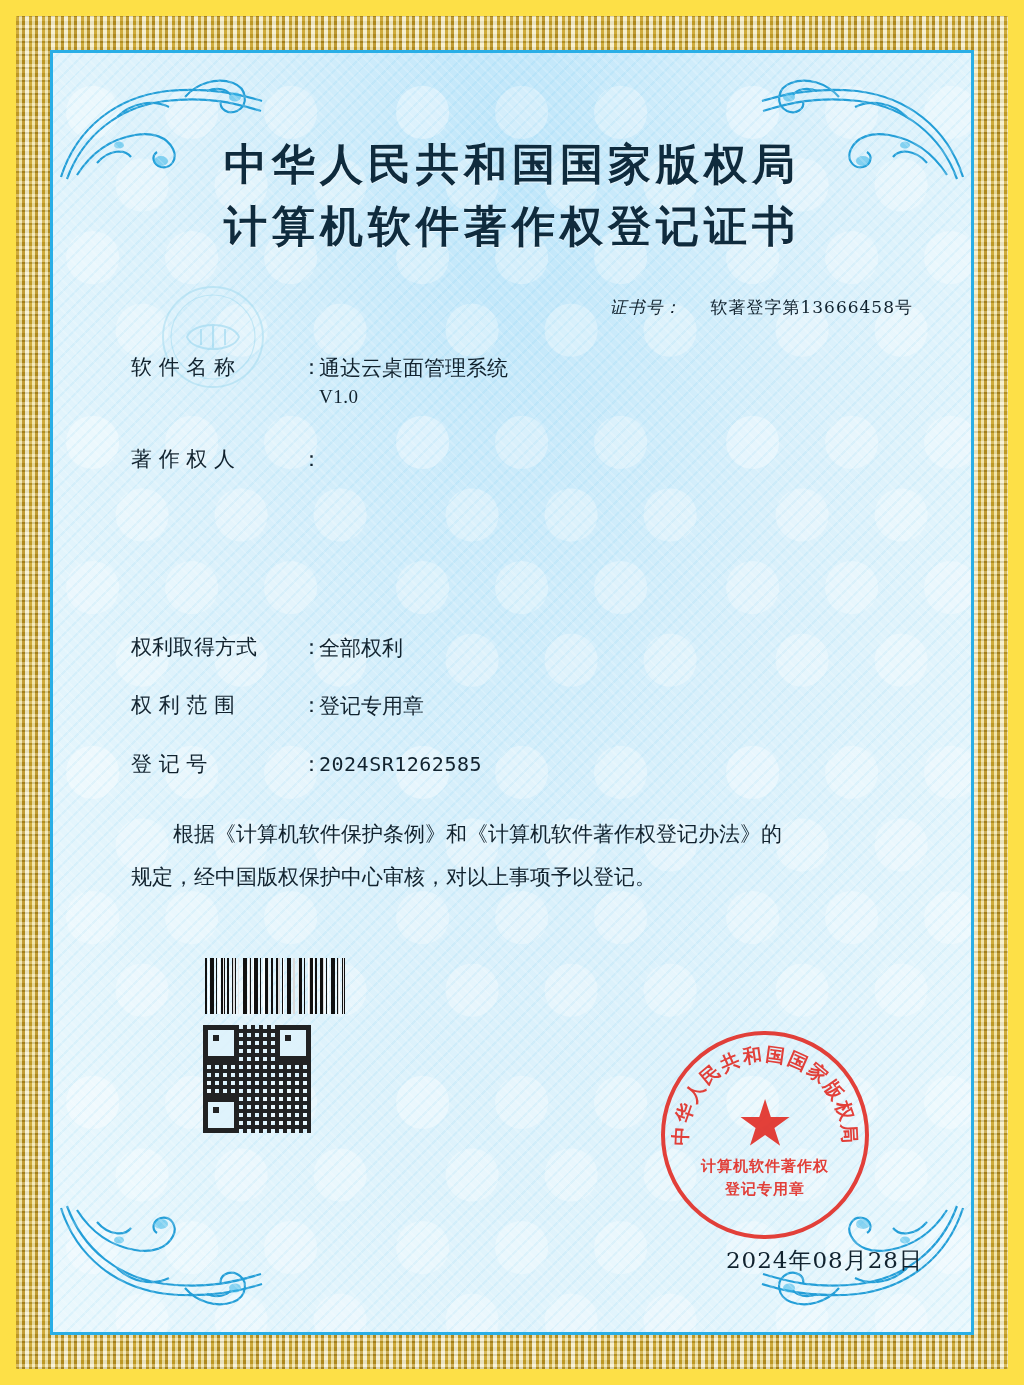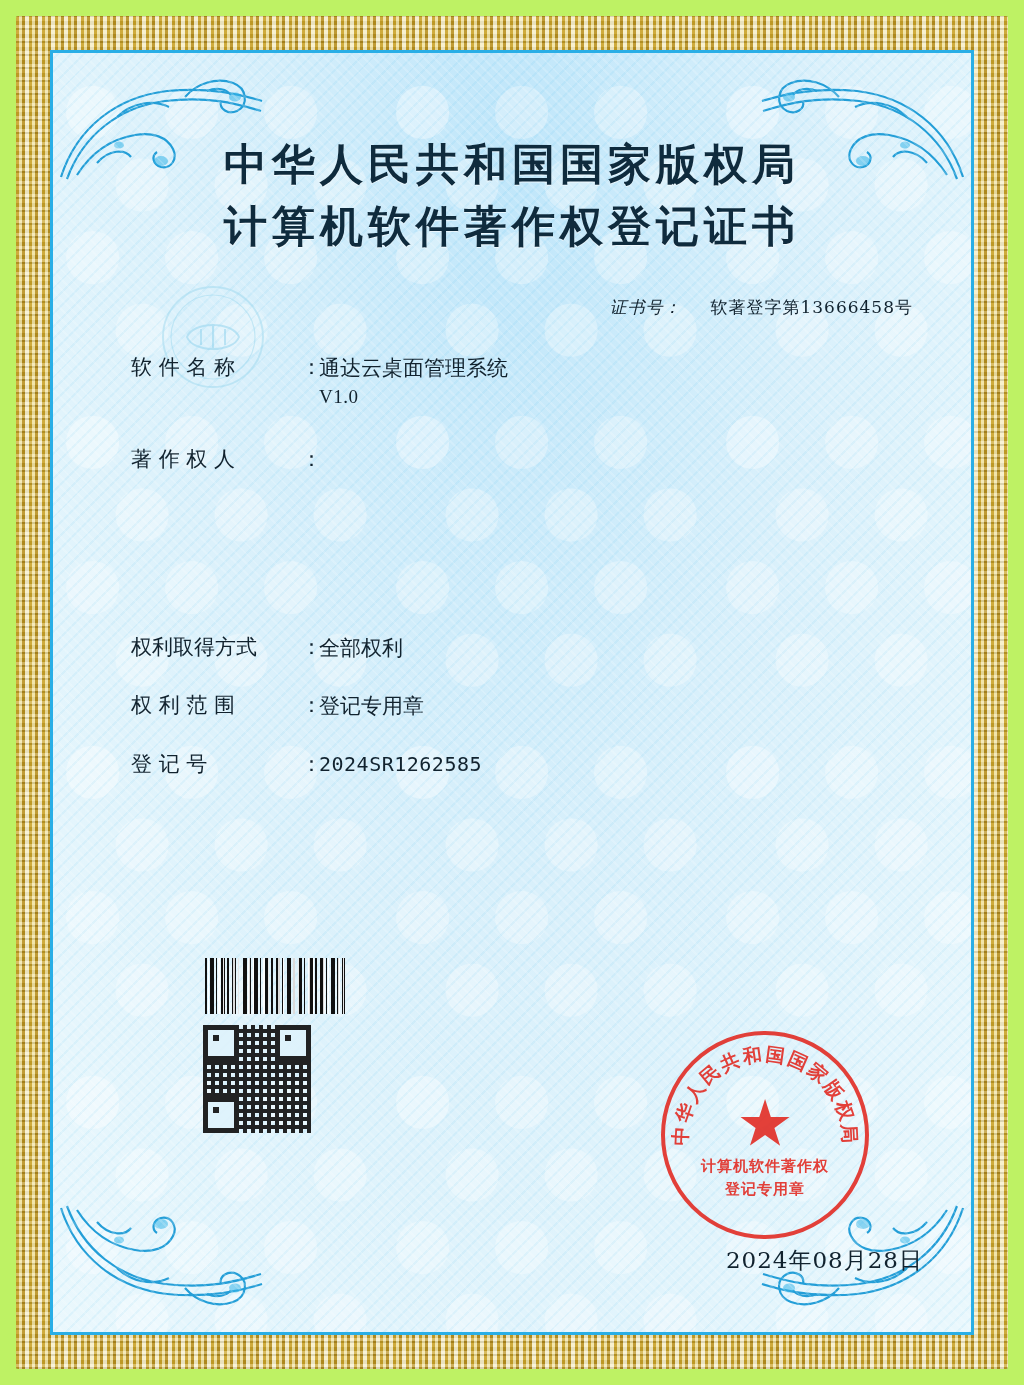--- a/index.html
+++ b/index.html
@@ -13,21 +13,21 @@
     font-family: "Liberation Serif", "DejaVu Serif", serif;
     overflow: hidden;
   }
 
   
   .certificate {
     position: relative;
     width: 1024px;
     height: 1385px;
     box-sizing: border-box;
-    background: #bef264;
+    background: #fde047;
   }
 
   
   .gold-frame {
     position: absolute;
     left: 16px;
     top: 16px;
     right: 16px;
     bottom: 16px;
     box-sizing: border-box;
@@ -459,20 +459,24 @@
         </div>
 
         <div class="field-row">
           <div class="field-label">登 记 号</div>
           <div class="field-colon">：</div>
           <div class="field-value mono">2024SR1262585</div>
         </div>
 
       </div>
 
+      <div class="statement">
+        <div><span class="indent"></span><span>根据《计算机软件保护条例》和《计算机软件著作权登记办法》的</span></div>
+        <div>规定，经中国版权保护中心审核，对以上事项予以登记。</div>
+      </div>
 
       <div class="barcode"></div>
       <div class="barcode-overlay"></div>
 
       <div class="qr">
         <div class="qr-eye" style="left:0;top:0">
             <i></i>
           </div>
         <div class="qr-eye" style="right:0;top:0">
             <i></i>

